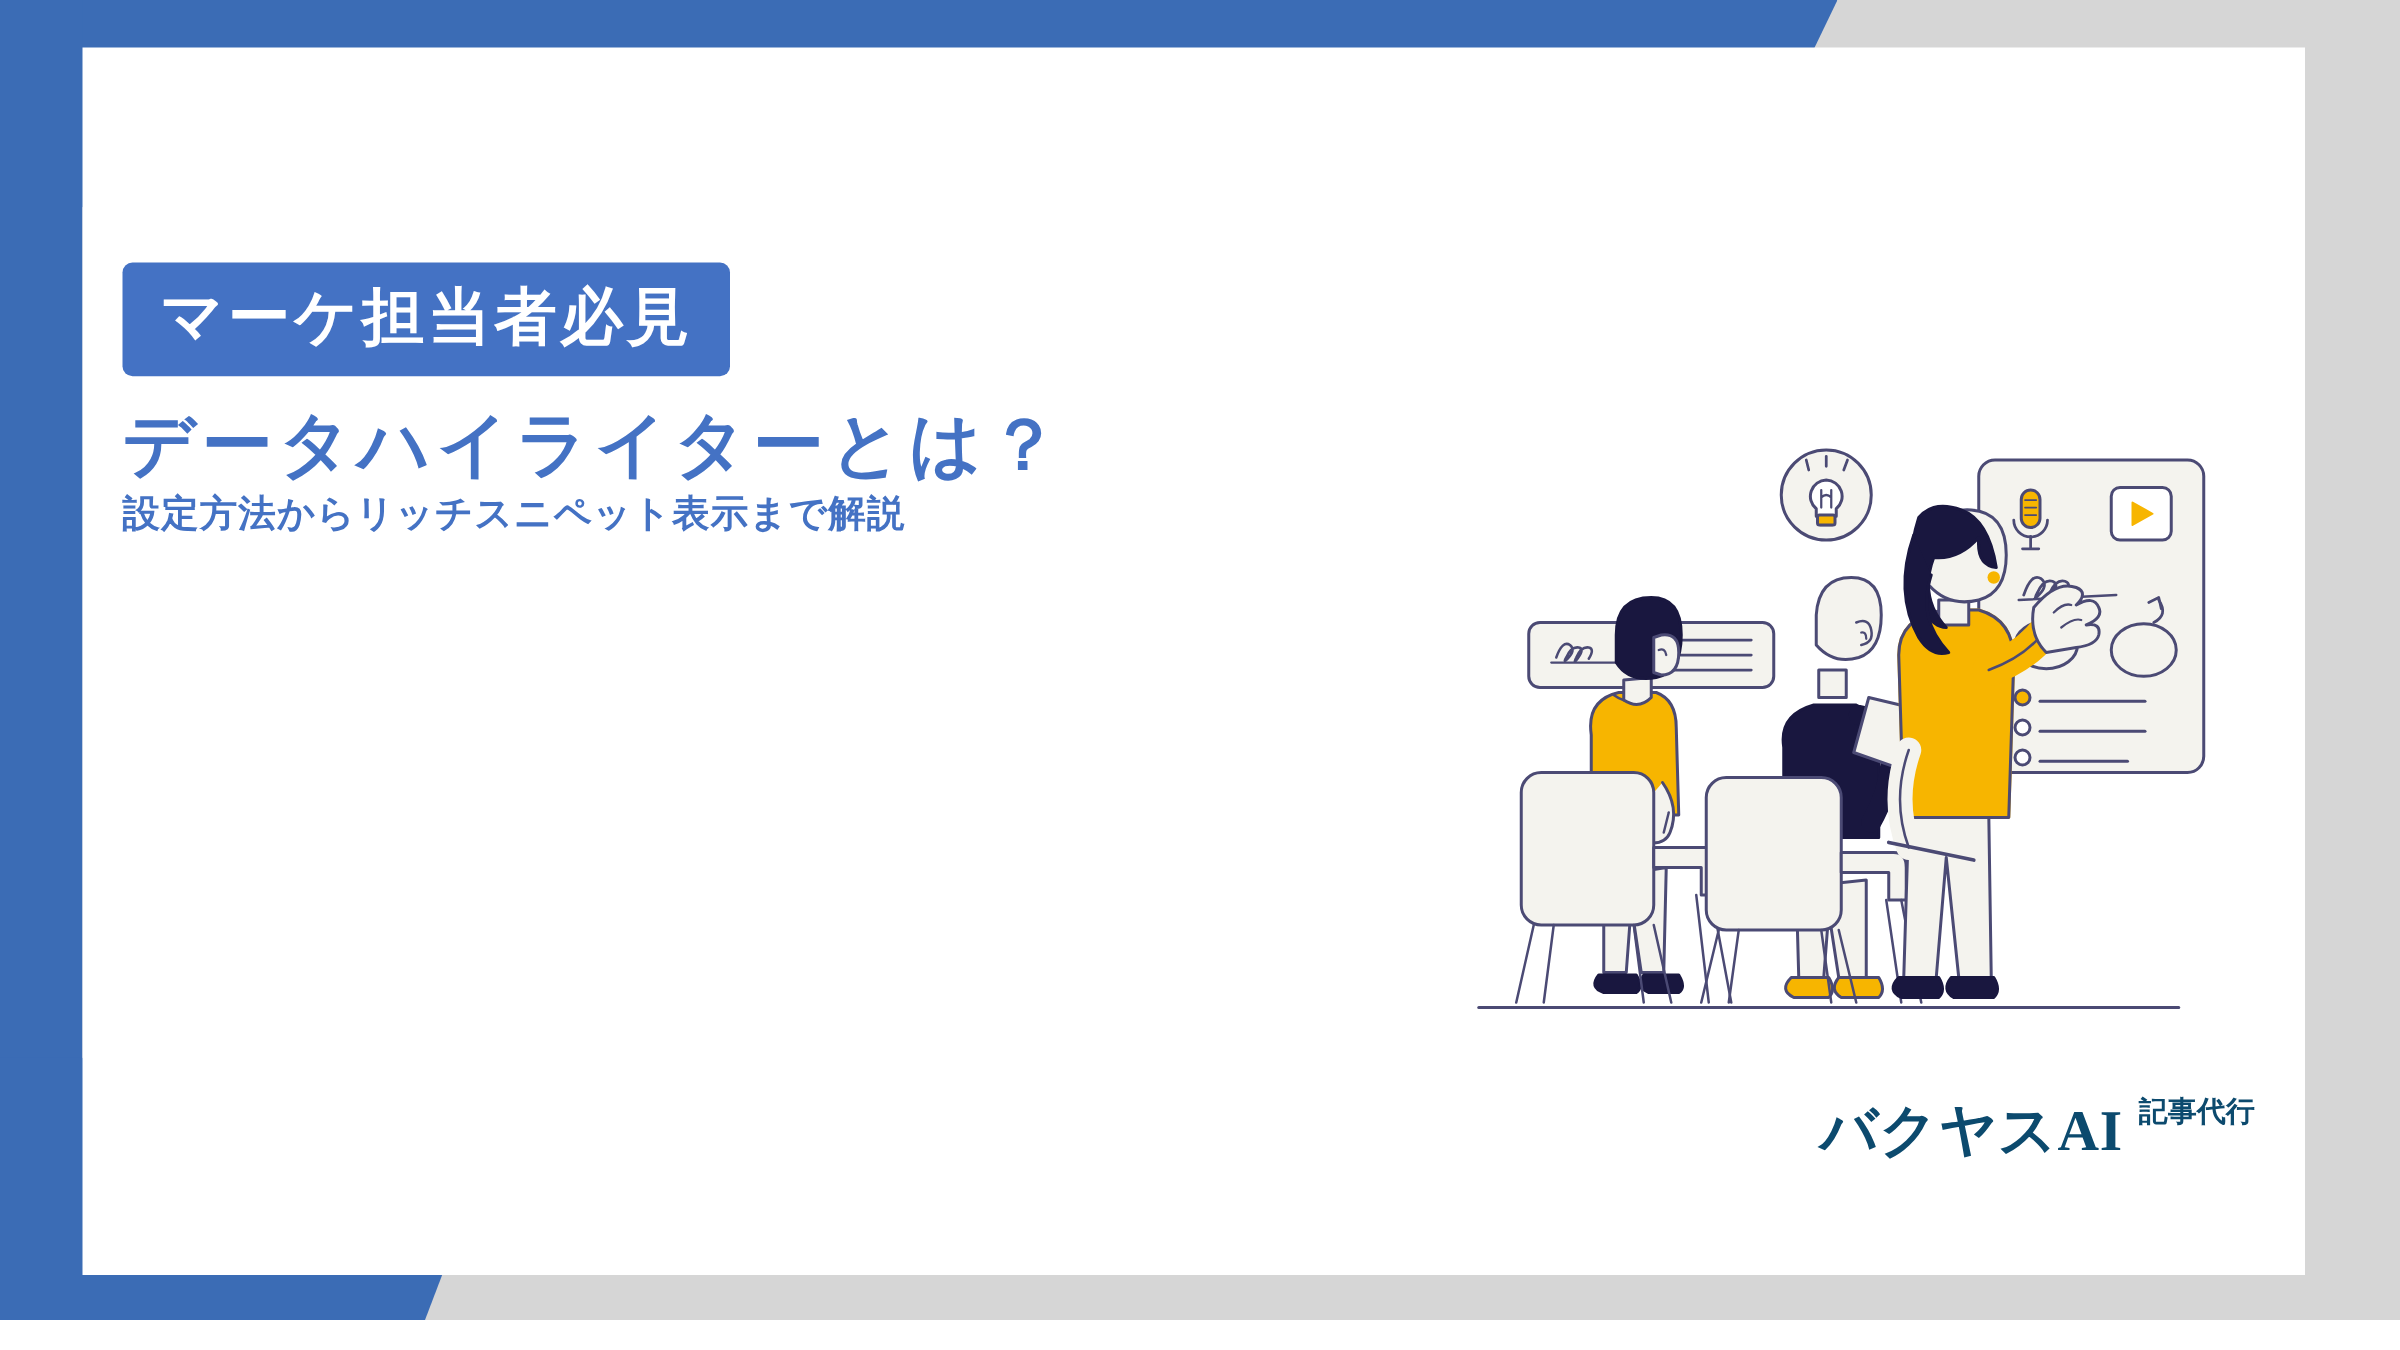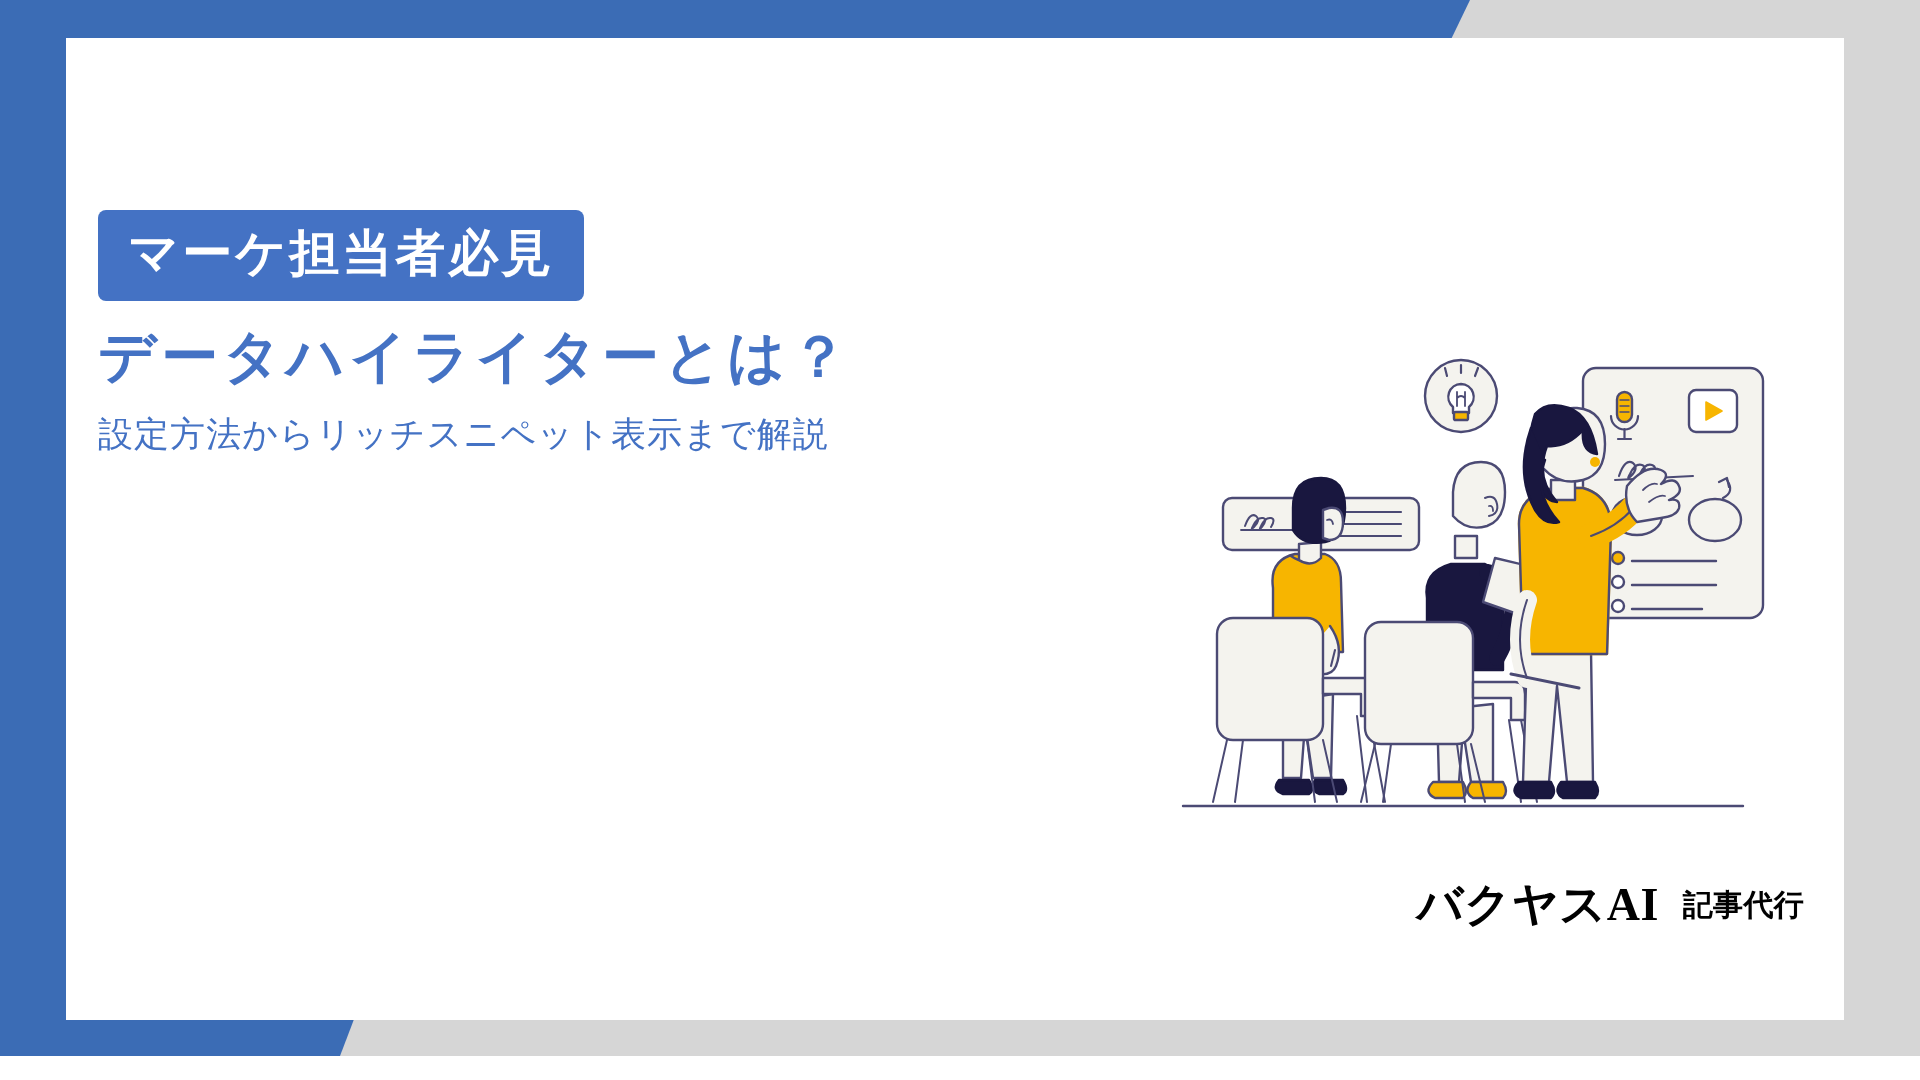--- a/index.html
+++ b/index.html
@@ -63,48 +63,47 @@
   .title {
     margin-top:20px;
     color:#4472c4;
     font-size:57px;
     font-weight:bold;
     letter-spacing:.085em;
     line-height:1.24;
     white-space:nowrap;
   }
   .subtitle {
-    margin-top:18px;
     color:#4472c4;
-    font-size:35px;
-    font-weight:normal;
+    font-size:30px;
+    font-weight:bold;
     letter-spacing:.03em;
     line-height:1.42;
     max-width:1010px;
   }
 
   
   .logo {
     position:absolute;
     right:116px; bottom:120px;
     display:flex;
-    align-items:center;
-    gap:24px;
-    color:#000000;
+    align-items:flex-start;
+    gap:13px;
+    color:#0c4a6e;
     white-space:nowrap;
   }
   .logo-main {
     font-family:"Liberation Serif", serif;
     font-size:46px;
     font-weight:bold;
     letter-spacing:.01em;
   }
   .logo-sub {
     font-family:"Liberation Sans", sans-serif;
-    font-size:30px;
+    font-size:23px;
     font-weight:bold;
     letter-spacing:.01em;
   }
 
   
   .illus {
     position:absolute;
     left:1175px; top:330px;
     width:620px; height:520px;
   }

